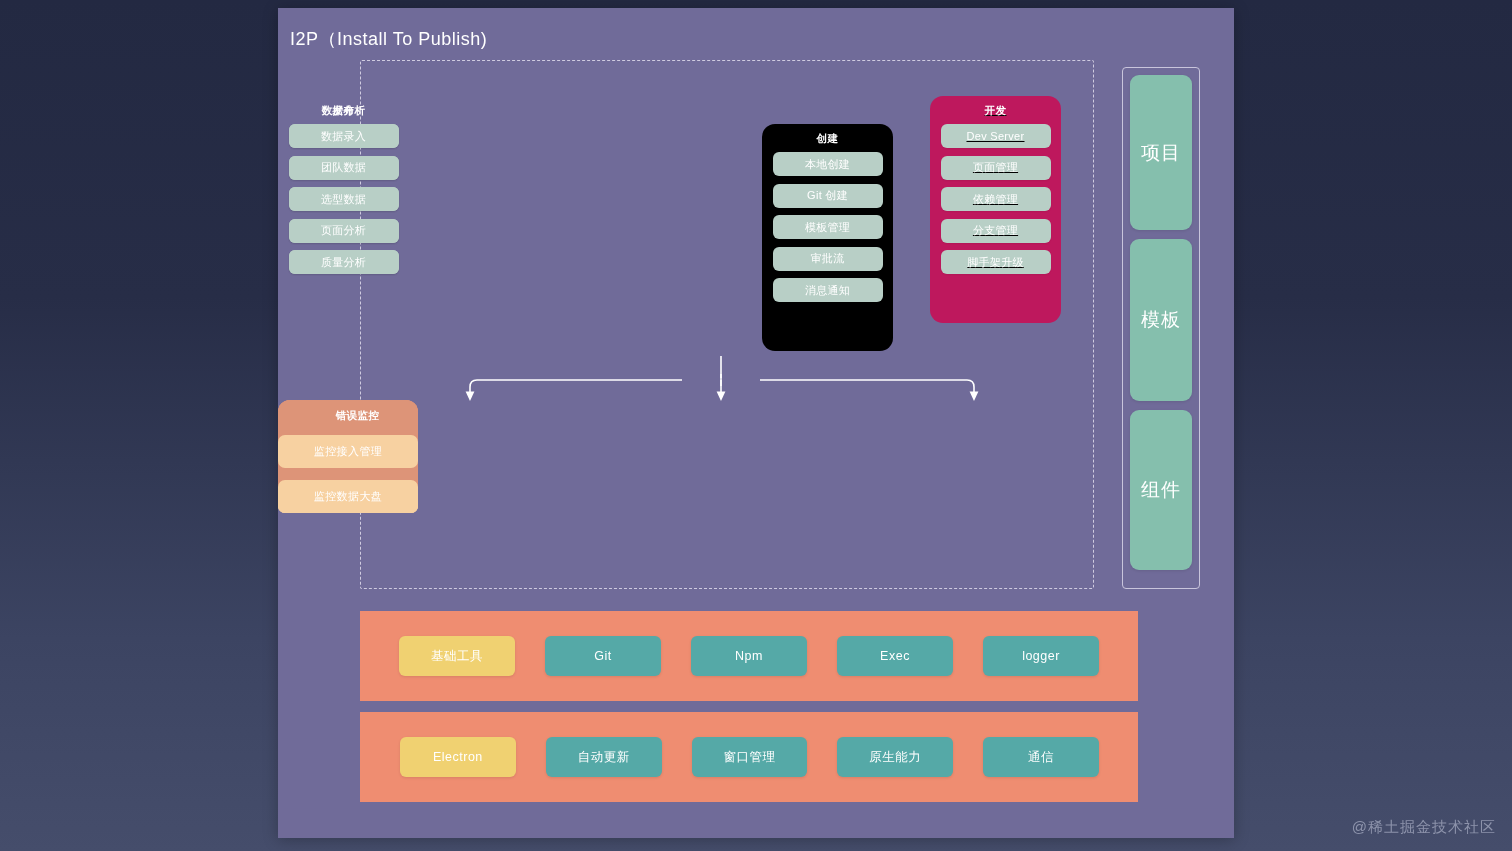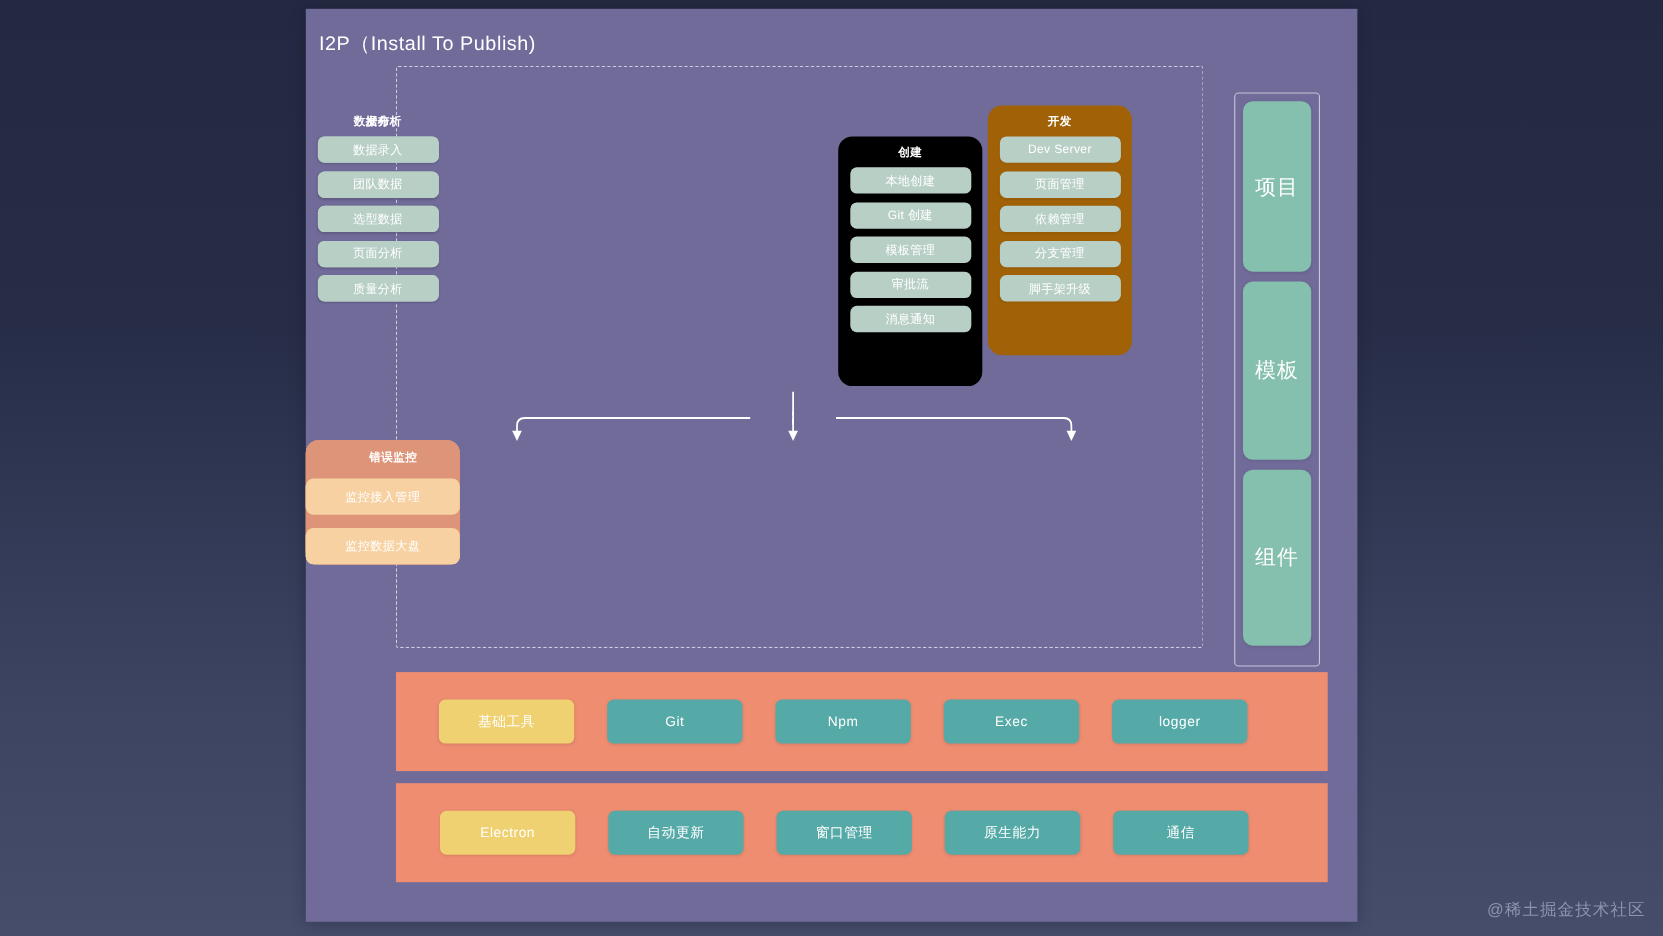--- a/index.html
+++ b/index.html
@@ -46,21 +46,21 @@
   .stage-col {
     position: absolute;
     top: 88px;
     width: 131px; height: 227px;
     border-radius: 13px;
     padding-top: 8px;
   }
   .stage-col:nth-of-type(1) { left: 120px; background: #84aab5; }
   .stage-col:nth-of-type(2) { left: 296px; background: #7ea3b4; }
   .stage-col:nth-of-type(3) { left: 484px; background: #000000; margin-top: 28px; }
-  .stage-col:nth-of-type(4) { left: 620px; background: #a16207; }
+  .stage-col:nth-of-type(4) { left: 652px; background: #be185d; text-decoration: underline; }
 
   .stage-title {
     text-align: center;
     color: #ffffff;
     font-size: 10.5px;
     font-weight: bold;
     margin-bottom: 6px;
     letter-spacing: 0.4px;
   }
   .stage-item {
@@ -136,41 +136,41 @@
   .an-block:nth-of-type(3) .an-item { width: 142px; }
 
   
   #resource-rail {
     position: absolute;
     left: 844px; top: 59px;
     width: 78px; height: 522px;
     border: 1.5px solid #c9c5dc;
     border-radius: 4px;
     padding: 7px;
-    display: flex; flex-direction: column; gap: 9px; margin-top: 17px;
+    display: flex; flex-direction: column; gap: 9px;
   }
   .rail-item {
     flex: 1;
     border-radius: 9px;
     background: #85bfad;
     color: #ffffff;
     font-size: 19px;
     display: flex; align-items: center; justify-content: center;
     letter-spacing: 1px;
     box-shadow: 0 1px 3px rgba(0,0,0,0.10);
   }
   #resource-rail .rail-item:nth-child(1) { flex: 0 0 155px; }
   #resource-rail .rail-item:nth-child(2) { flex: 0 0 162px; }
   #resource-rail .rail-item:nth-child(3) { flex: 0 0 160px; }
 
   
   .found-bar {
     position: absolute;
     left: 82px;
-    width: 847px; height: 90px;
+    width: 778px; height: 90px;
     background: #ef8d71;
     display: flex; align-items: center;
     padding: 0 39px;
     gap: 30px;
   }
   #found-bar-1 { top: 603px; }
   #found-bar-2 { top: 704px; padding-left: 40px; }
 
   .found-chip {
     width: 123px; height: 40px;

